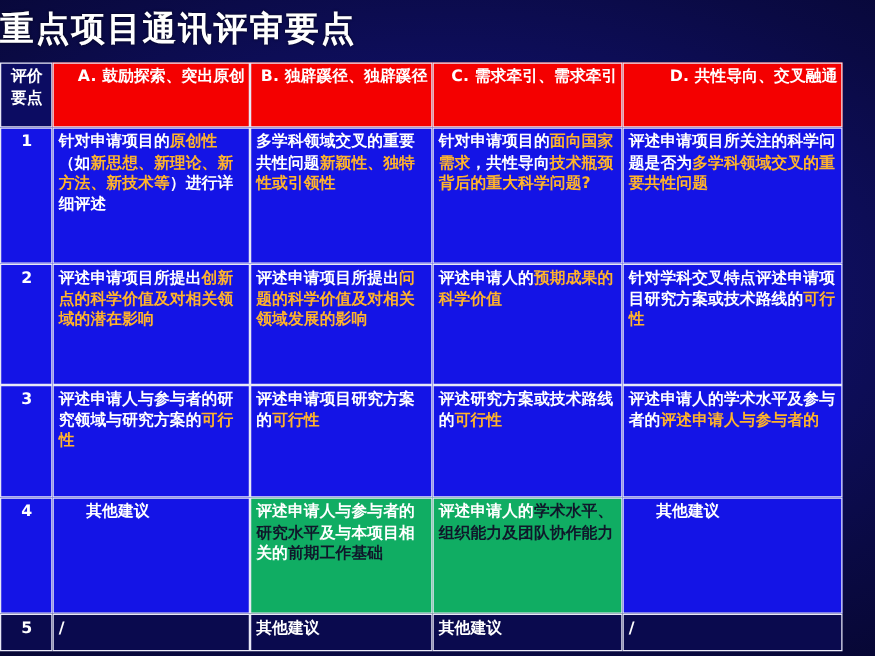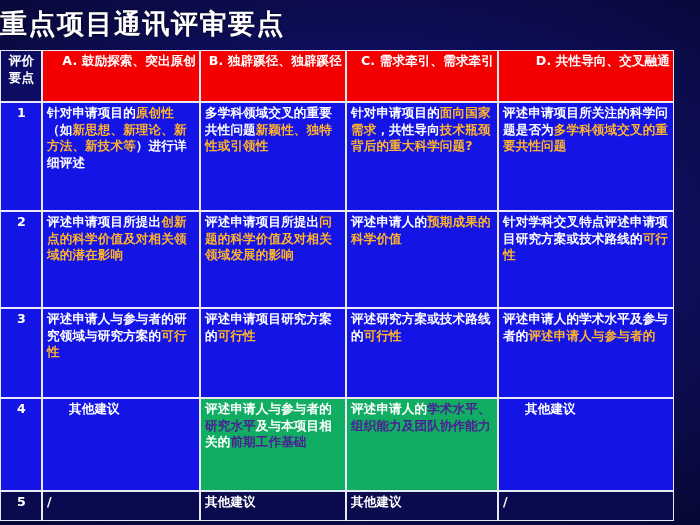--- a/index.html
+++ b/index.html
@@ -96,21 +96,21 @@
   td.idx-dark {
     background: #0a0a4e;
     text-align: center;
     vertical-align: middle;
     font-size: 14px;
     color: #ffffff;
     padding: 0;
   }
   
   .em-orange { color: #ffb32b; }
-  .em-lime   { color: #4c1d95; }
+  .em-lime   { color: #0f172a; }
   .plain     { color: #ffffff; }
   .indent    { padding-left: 22px; display: inline-block; }
   
   tr.hdr td        { height: 45px; }
   tr.r1 td         { height: 102px; }
   tr.r2 td         { height: 90px; }
   tr.r3 td         { height: 83px; }
   tr.r4 td         { height: 86px; }
   tr.r5 td         { height: 23px; vertical-align: middle; }
   tr.r5 td         { padding-top: 0; padding-bottom: 0; }

